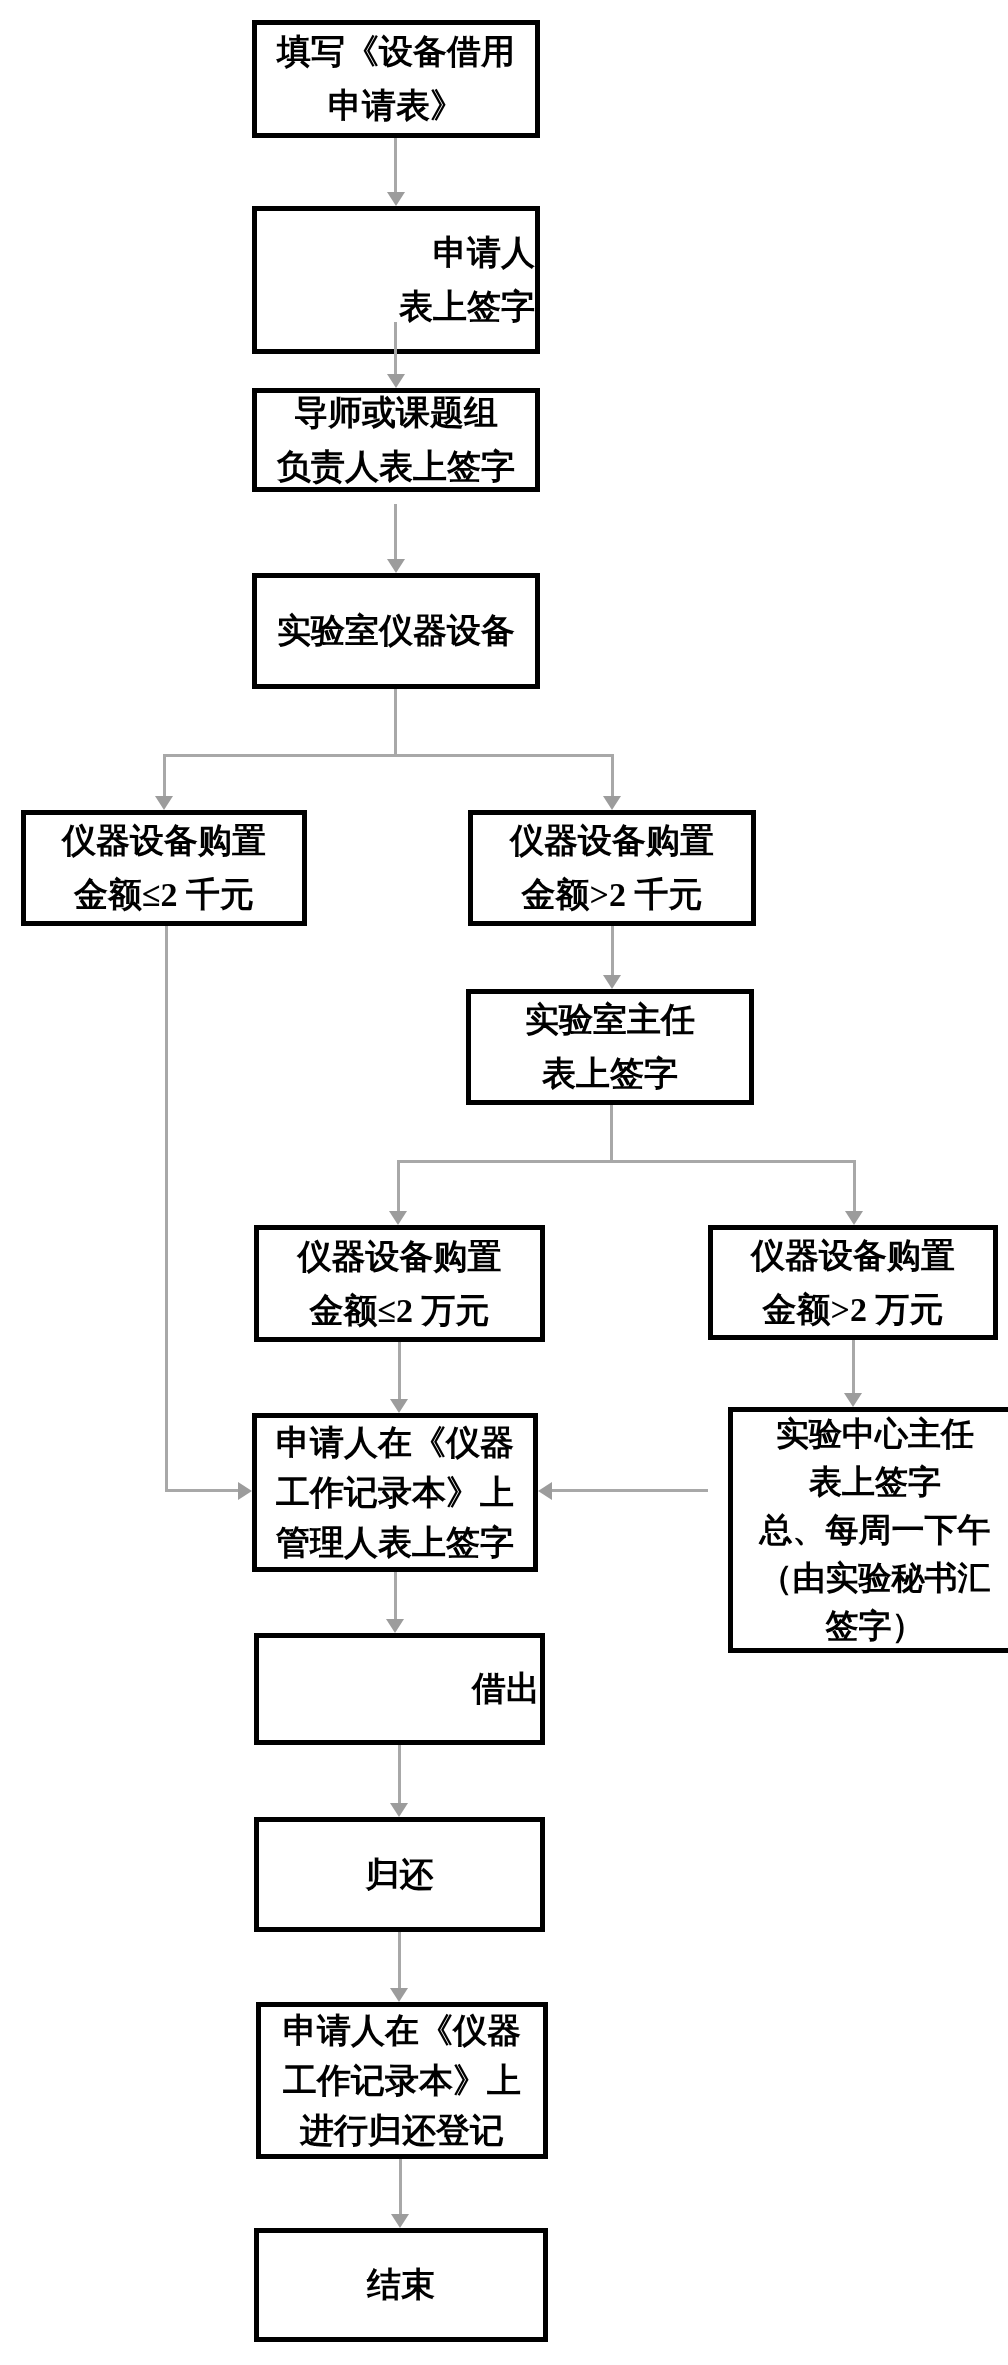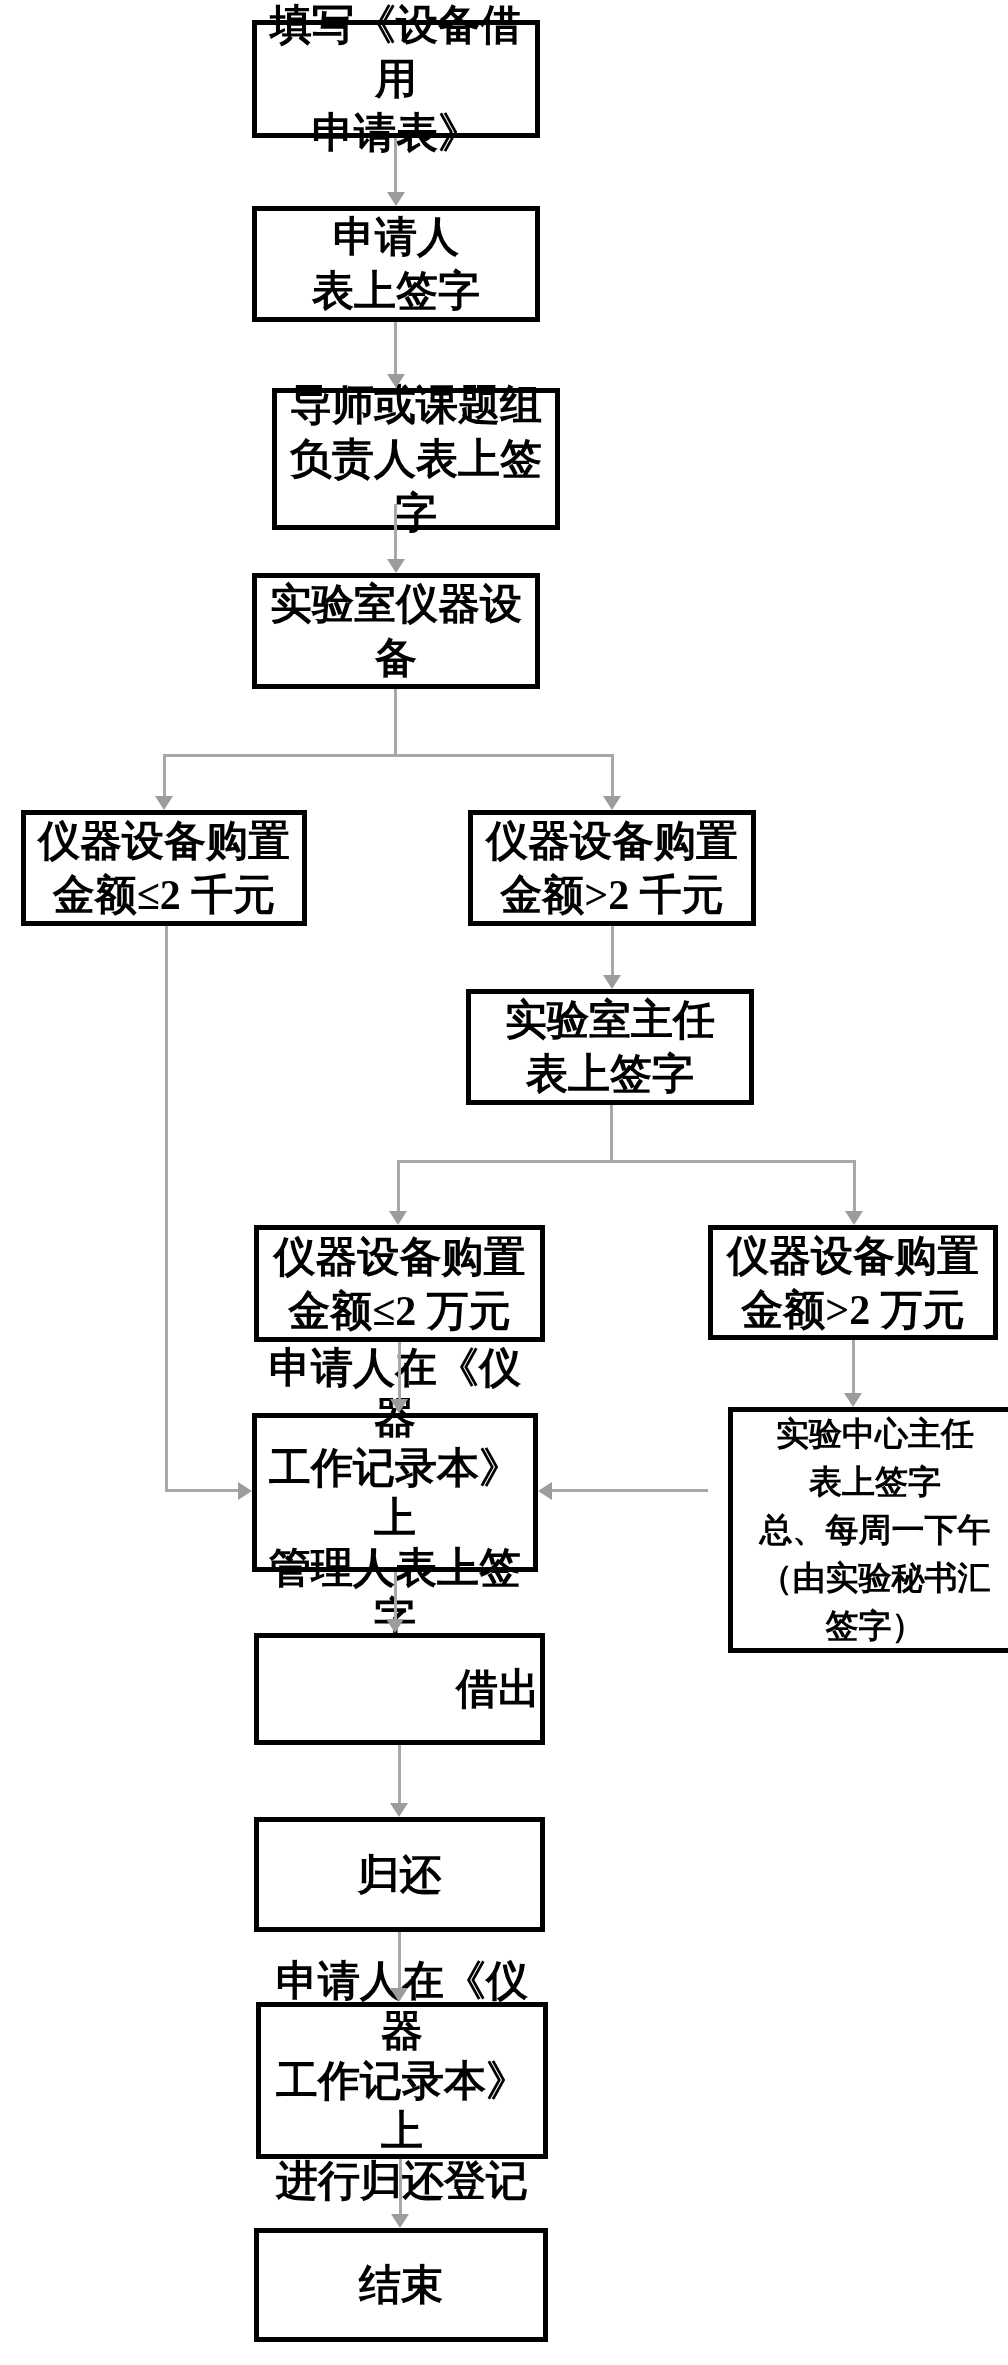--- a/index.html
+++ b/index.html
@@ -4,47 +4,47 @@
 <style>
   html, body { margin:0; padding:0; background:#ffffff; }
   #canvas {
     position:relative; width:1008px; height:2365px; background:#ffffff;
     font-family:"Liberation Serif","DejaVu Serif",serif;
   }
   .box {
     position:absolute; box-sizing:border-box;
     border:5px solid #000000; background:#ffffff; color:#000000;
     display:flex; flex-direction:column; align-items:center; justify-content:center;
-    text-align:center; font-weight:bold; font-size:42px; line-height:54px;
+    text-align:center; font-weight:bold; font-size:34px; line-height:54px;
   }
   .box.lines3 { line-height:50px; }
   .box.lines5 { line-height:48px; font-size:33px;margin-left:20px; }
   .vl { position:absolute; width:3px; background:#a8a8a8; }
   .hl { position:absolute; height:3px; background:#a8a8a8; }
   .ah { position:absolute; width:0; height:0; }
   .ah.down  { border-left:9px solid transparent; border-right:9px solid transparent; border-top:14px solid #9c9c9c; }
   .ah.right { border-top:9px solid transparent; border-bottom:9px solid transparent; border-left:14px solid #9c9c9c; }
   .ah.left  { border-top:9px solid transparent; border-bottom:9px solid transparent; border-right:14px solid #9c9c9c; }
 </style>
 </head>
 <body>
 
 <div id="canvas">
 
   <div class="box" style="left:252px;top:20px;width:288px;height:118px;">
     <div>填写《设备借用</div>
     <div>申请表》</div>
   </div>
 
-  <div class="box" style="left:252px;top:206px;width:288px;height:116px;">
+  <div class="box" style="left:252px;top:206px;width:288px;height:148px;align-items:flex-end;">
     <div>申请人</div>
     <div>表上签字</div>
   </div>
 
-  <div class="box" style="left:252px;top:388px;width:288px;height:142px;margin-left:20px;">
+  <div class="box" style="left:252px;top:388px;width:288px;height:104px;">
     <div>导师或课题组</div>
     <div>负责人表上签字</div>
   </div>
 
   <div class="box" style="left:252px;top:573px;width:288px;height:116px;">
     <div>实验室仪器设备</div>
   </div>
 
   <div class="box" style="left:21px;top:810px;width:286px;height:116px;">
     <div>仪器设备购置</div>

